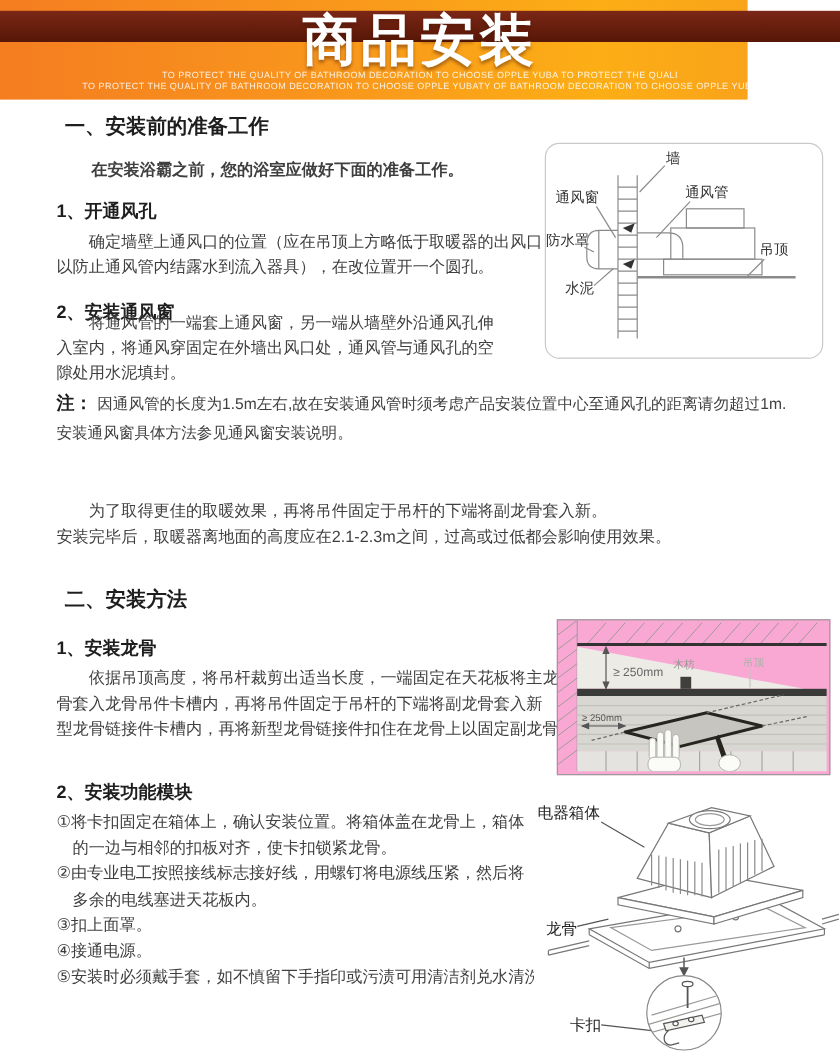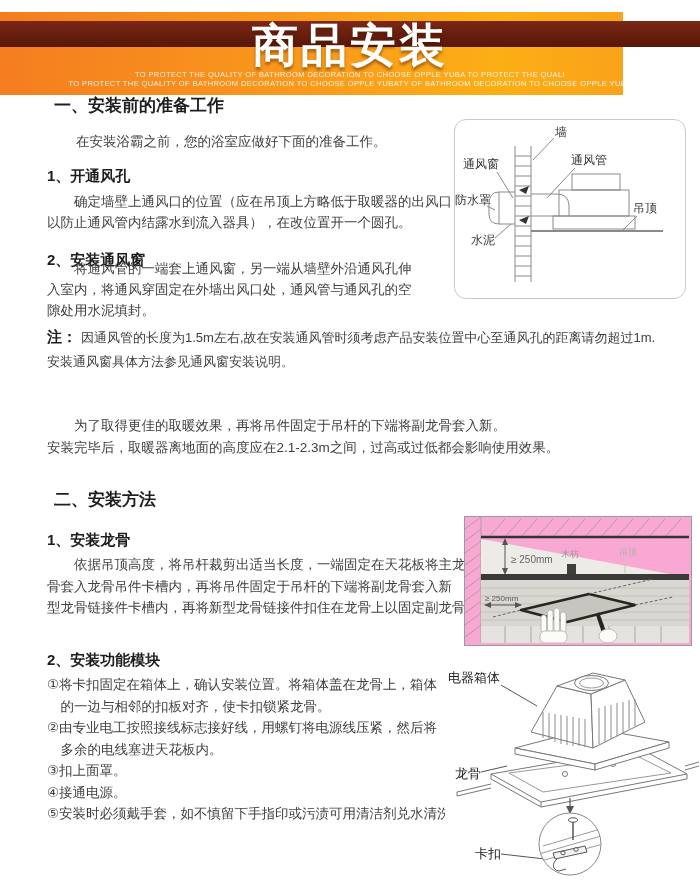--- a/index.html
+++ b/index.html
@@ -1,38 +1,38 @@
 <!DOCTYPE html>
 <html><head>
 <meta charset="utf-8">
 <style>
   html,body{margin:0;padding:0;background:#fff;}
   .page{position:relative;width:700px;height:884px;background:#fff;overflow:hidden;
         font-family:"Liberation Sans","DejaVu Sans",sans-serif;color:#3f3f3f;}
   .abs{position:absolute;}
   
-  .banner{position:absolute;left:0;top:12px;width:623px;height:83px;
+  .banner{position:absolute;left:0;top:0;width:623px;height:83px;
           background:linear-gradient(90deg,#f47d20 0%,#f9971c 45%,#fcae15 80%,#f9a31a 100%);}
   .banner-band{position:absolute;left:0;top:9px;width:700px;height:26px;
           background:linear-gradient(180deg,#7c2717 0%,#651d0c 60%,#571708 100%);}
   .banner-title{position:absolute;left:0;top:3px;width:700px;margin:0;text-align:center;
           font-size:46px;font-weight:bold;letter-spacing:3px;color:#ffffff;
           text-shadow:0 3px 3px rgba(70,25,5,.45);}
   .tag{position:absolute;left:0;width:700px;text-align:center;color:rgba(255,255,255,.85);
           font-size:7.5px;letter-spacing:.4px;white-space:nowrap;}
   .tag1{top:58px;}
   .tag2{top:67px;}
   
   .h1{font-size:17px;font-weight:bold;color:#1e1e1e;white-space:nowrap;}
   .h2{font-size:15px;font-weight:bold;color:#1e1e1e;white-space:nowrap;}
   .body{font-size:13.5px;line-height:21px;}
   .ml{white-space:pre-line;}
   .ind{text-indent:2em;}
   .s1-heading{left:54px;top:94px;}
-  .s1-intro{left:76px;top:131px;}
+  .s1-intro{left:76px;top:131px;font-weight:bold;}
   .s1-sub1{left:47px;top:167px;}
   .s1-para1{left:47px;top:191px;width:434px;}
   .s1-sub2{left:47px;top:235px;margin-top:16px;}
   .s1-para2{left:47px;top:258px;width:434px;}
   .note{left:47px;top:325px;width:650px;font-size:13px;line-height:24px;}
   .note b{font-size:15px;color:#1e1e1e;margin-right:4px;}
   .s1-sub3{left:47px;top:392px;}
   .s1-para3{left:47px;top:415px;width:650px;line-height:22px;}
   .s2-heading{left:54px;top:488px;}
   .s2-sub1{left:47px;top:531px;}

